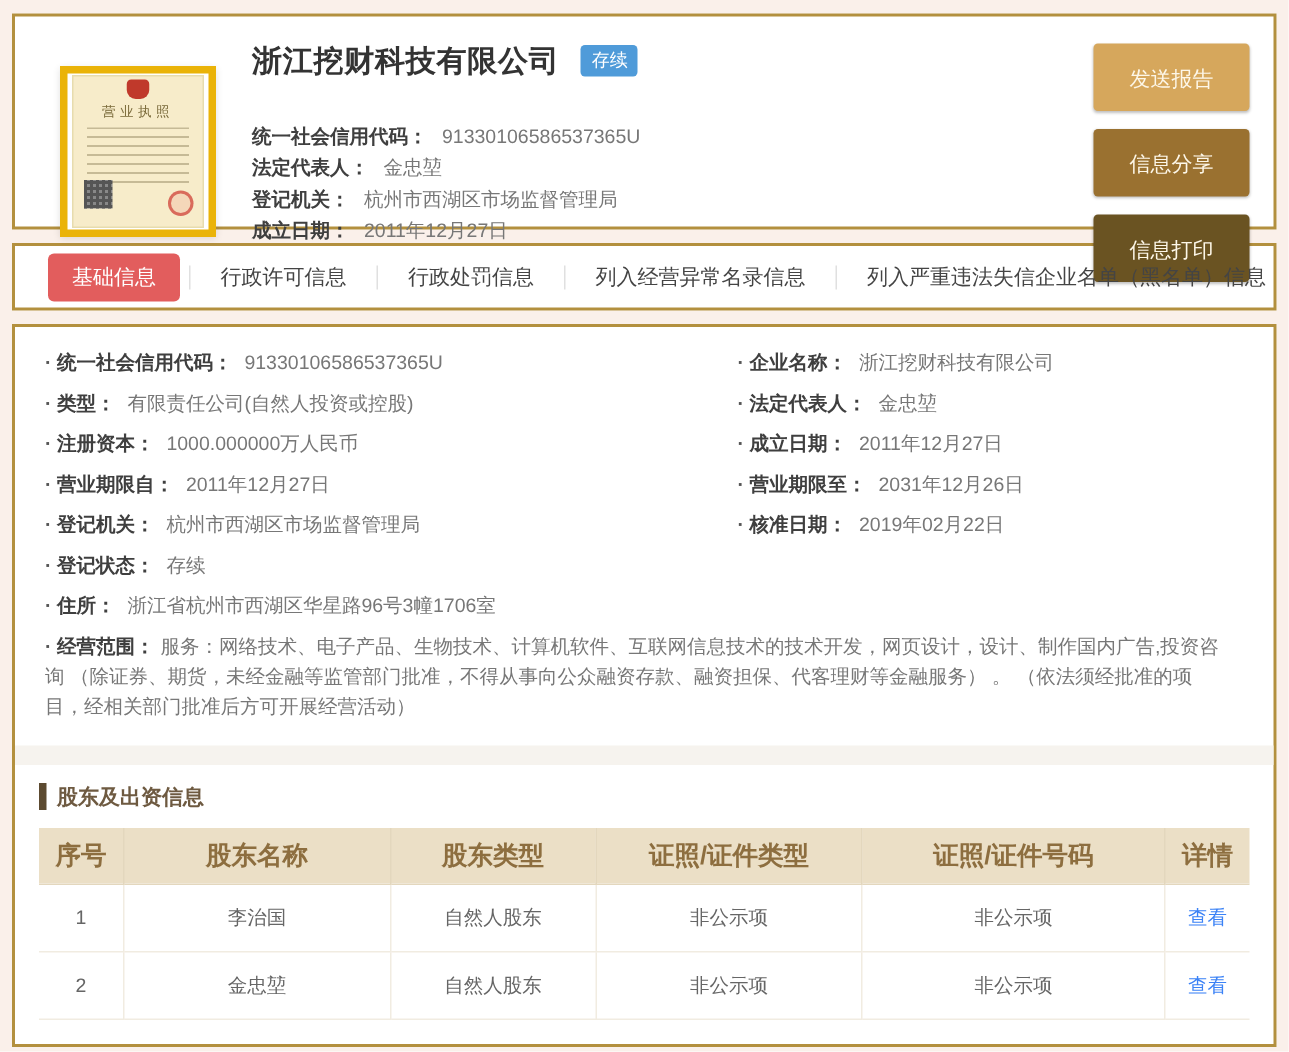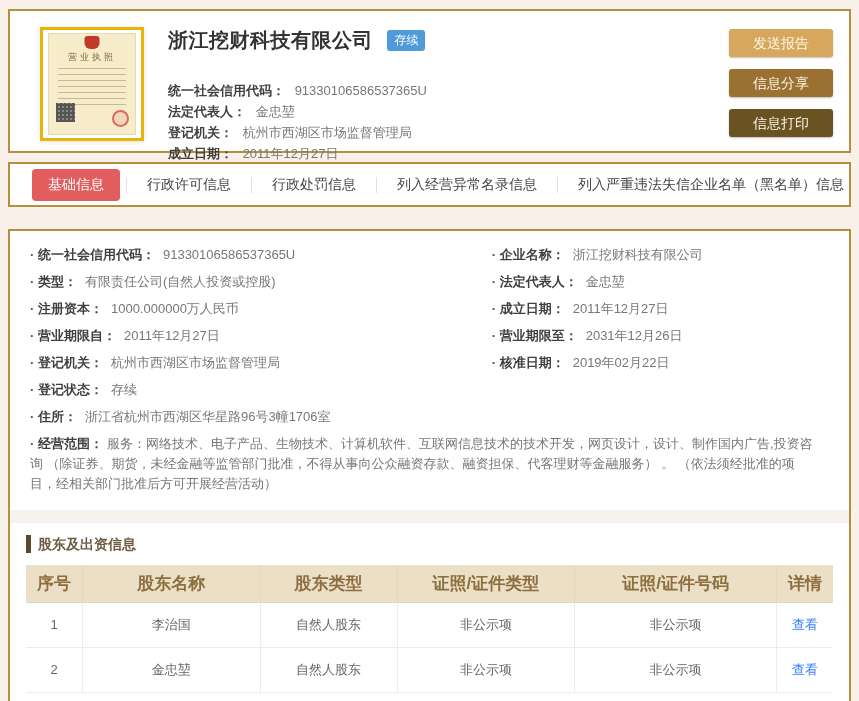--- a/index.html
+++ b/index.html
@@ -11,23 +11,23 @@
     padding:9px 8px 0 8px;
   }
   .card {
     background:#fff;
     border:2px solid #b3903e;
   }
 
   
   .header-card { height:144px; display:flex; align-items:flex-start; padding:14px 16px 10px 30px; margin-bottom:9px; }
   .license-thumb {
-    width:104px; height:114px; background:#fff; border:3px solid #eab308;
+    width:104px; height:114px; background:#fff; border:5px solid #eab308;
     box-shadow:0 1px 5px rgba(0,0,0,.12); display:flex; align-items:center; justify-content:center;
-    flex:none; margin-top:2px;
+    flex:none; margin-top:19px;
   }
   .cert { width:88px; height:102px; background:#f7ecca; border:1px solid #e7dcae; position:relative; }
   .cert-emblem { position:absolute; top:2px; left:50%; transform:translateX(-50%); width:15px; height:13px; background:#c0392b; border-radius:3px 3px 6px 6px; }
   .cert-title { position:absolute; top:17px; left:0; width:100%; text-align:center; font-size:9px; color:#7a6a3a; letter-spacing:3px; white-space:nowrap; }
   .cert-lines { position:absolute; top:34px; left:9px; right:9px; height:38px;
     background:repeating-linear-gradient(to bottom,#c6ba96 0 1px,transparent 1px 6px); }
   .cert-qr { position:absolute; left:7px; bottom:12px; width:19px; height:19px;
     background:
       repeating-linear-gradient(90deg,#555 0 2px,transparent 2px 4px),
       repeating-linear-gradient(0deg,#555 0 2px,#888 2px 4px); }
@@ -35,24 +35,24 @@
 
   .header-info { margin-left:24px; flex:1; min-width:0; padding-top:2px; }
   .company-title-row { margin-bottom:26px; }
   .company-name { font-size:20px; font-weight:bold; color:#333; letter-spacing:.5px; display:inline-block; vertical-align:middle; }
   .status-badge { display:inline-block; vertical-align:middle; margin-left:10px; background:#4f9bd9; color:#fff; font-size:12px; padding:2px 7px; border-radius:3px; }
   .h-field { font-size:13px; line-height:21px; }
   .h-label { font-weight:bold; color:#3f3f3f; }
   .h-value { color:#777; margin-left:6px; }
 
   .header-actions { width:104px; flex:none; display:flex; flex-direction:column; gap:12px; margin-top:4px; }
-  .action-btn { height:28px; line-height:28px; text-align:center; color:#fdf7e8; font-size:14px; border-radius:3px; cursor:pointer; border:none; box-shadow:0 1px 2px rgba(0,0,0,.25); }
-
-  
-  .tabs-card { height:45px; display:flex; align-items:center; padding:0 20px; margin-bottom:22px; }
+  .action-btn { height:45px; line-height:28px; text-align:center; color:#fdf7e8; font-size:14px; border-radius:3px; cursor:pointer; border:none; box-shadow:0 1px 2px rgba(0,0,0,.25); }
+
+  
+  .tabs-card { height:45px; display:flex; align-items:center; padding:0 20px; margin-bottom:9px; }
   .tab { font-size:14px; color:#444; padding:0 20px; cursor:pointer; white-space:nowrap; flex:none; }
   .tab.active { background:#e25d5d; color:#fff; padding:7px 16px; border-radius:4px; margin:0 6px 0 2px; }
   .tab-divider { width:1px; height:16px; background:#e0e0e0; flex:none; }
   .tabs-card .spacer { flex:1; }
 
   
   .main-card { min-height:482px; padding:14px 16px 0 16px; }
   .section-title { font-size:14px; font-weight:bold; color:#6e5a41; line-height:18px; margin:2px 0 12px 0; border-left:5px solid #5c4a30; padding-left:7px; }
   .fields-grid { display:grid; grid-template-columns:57.5% 42.5%; row-gap:7px; font-size:13px; line-height:20px; padding-left:4px; }
   .field { padding-right:14px; }

